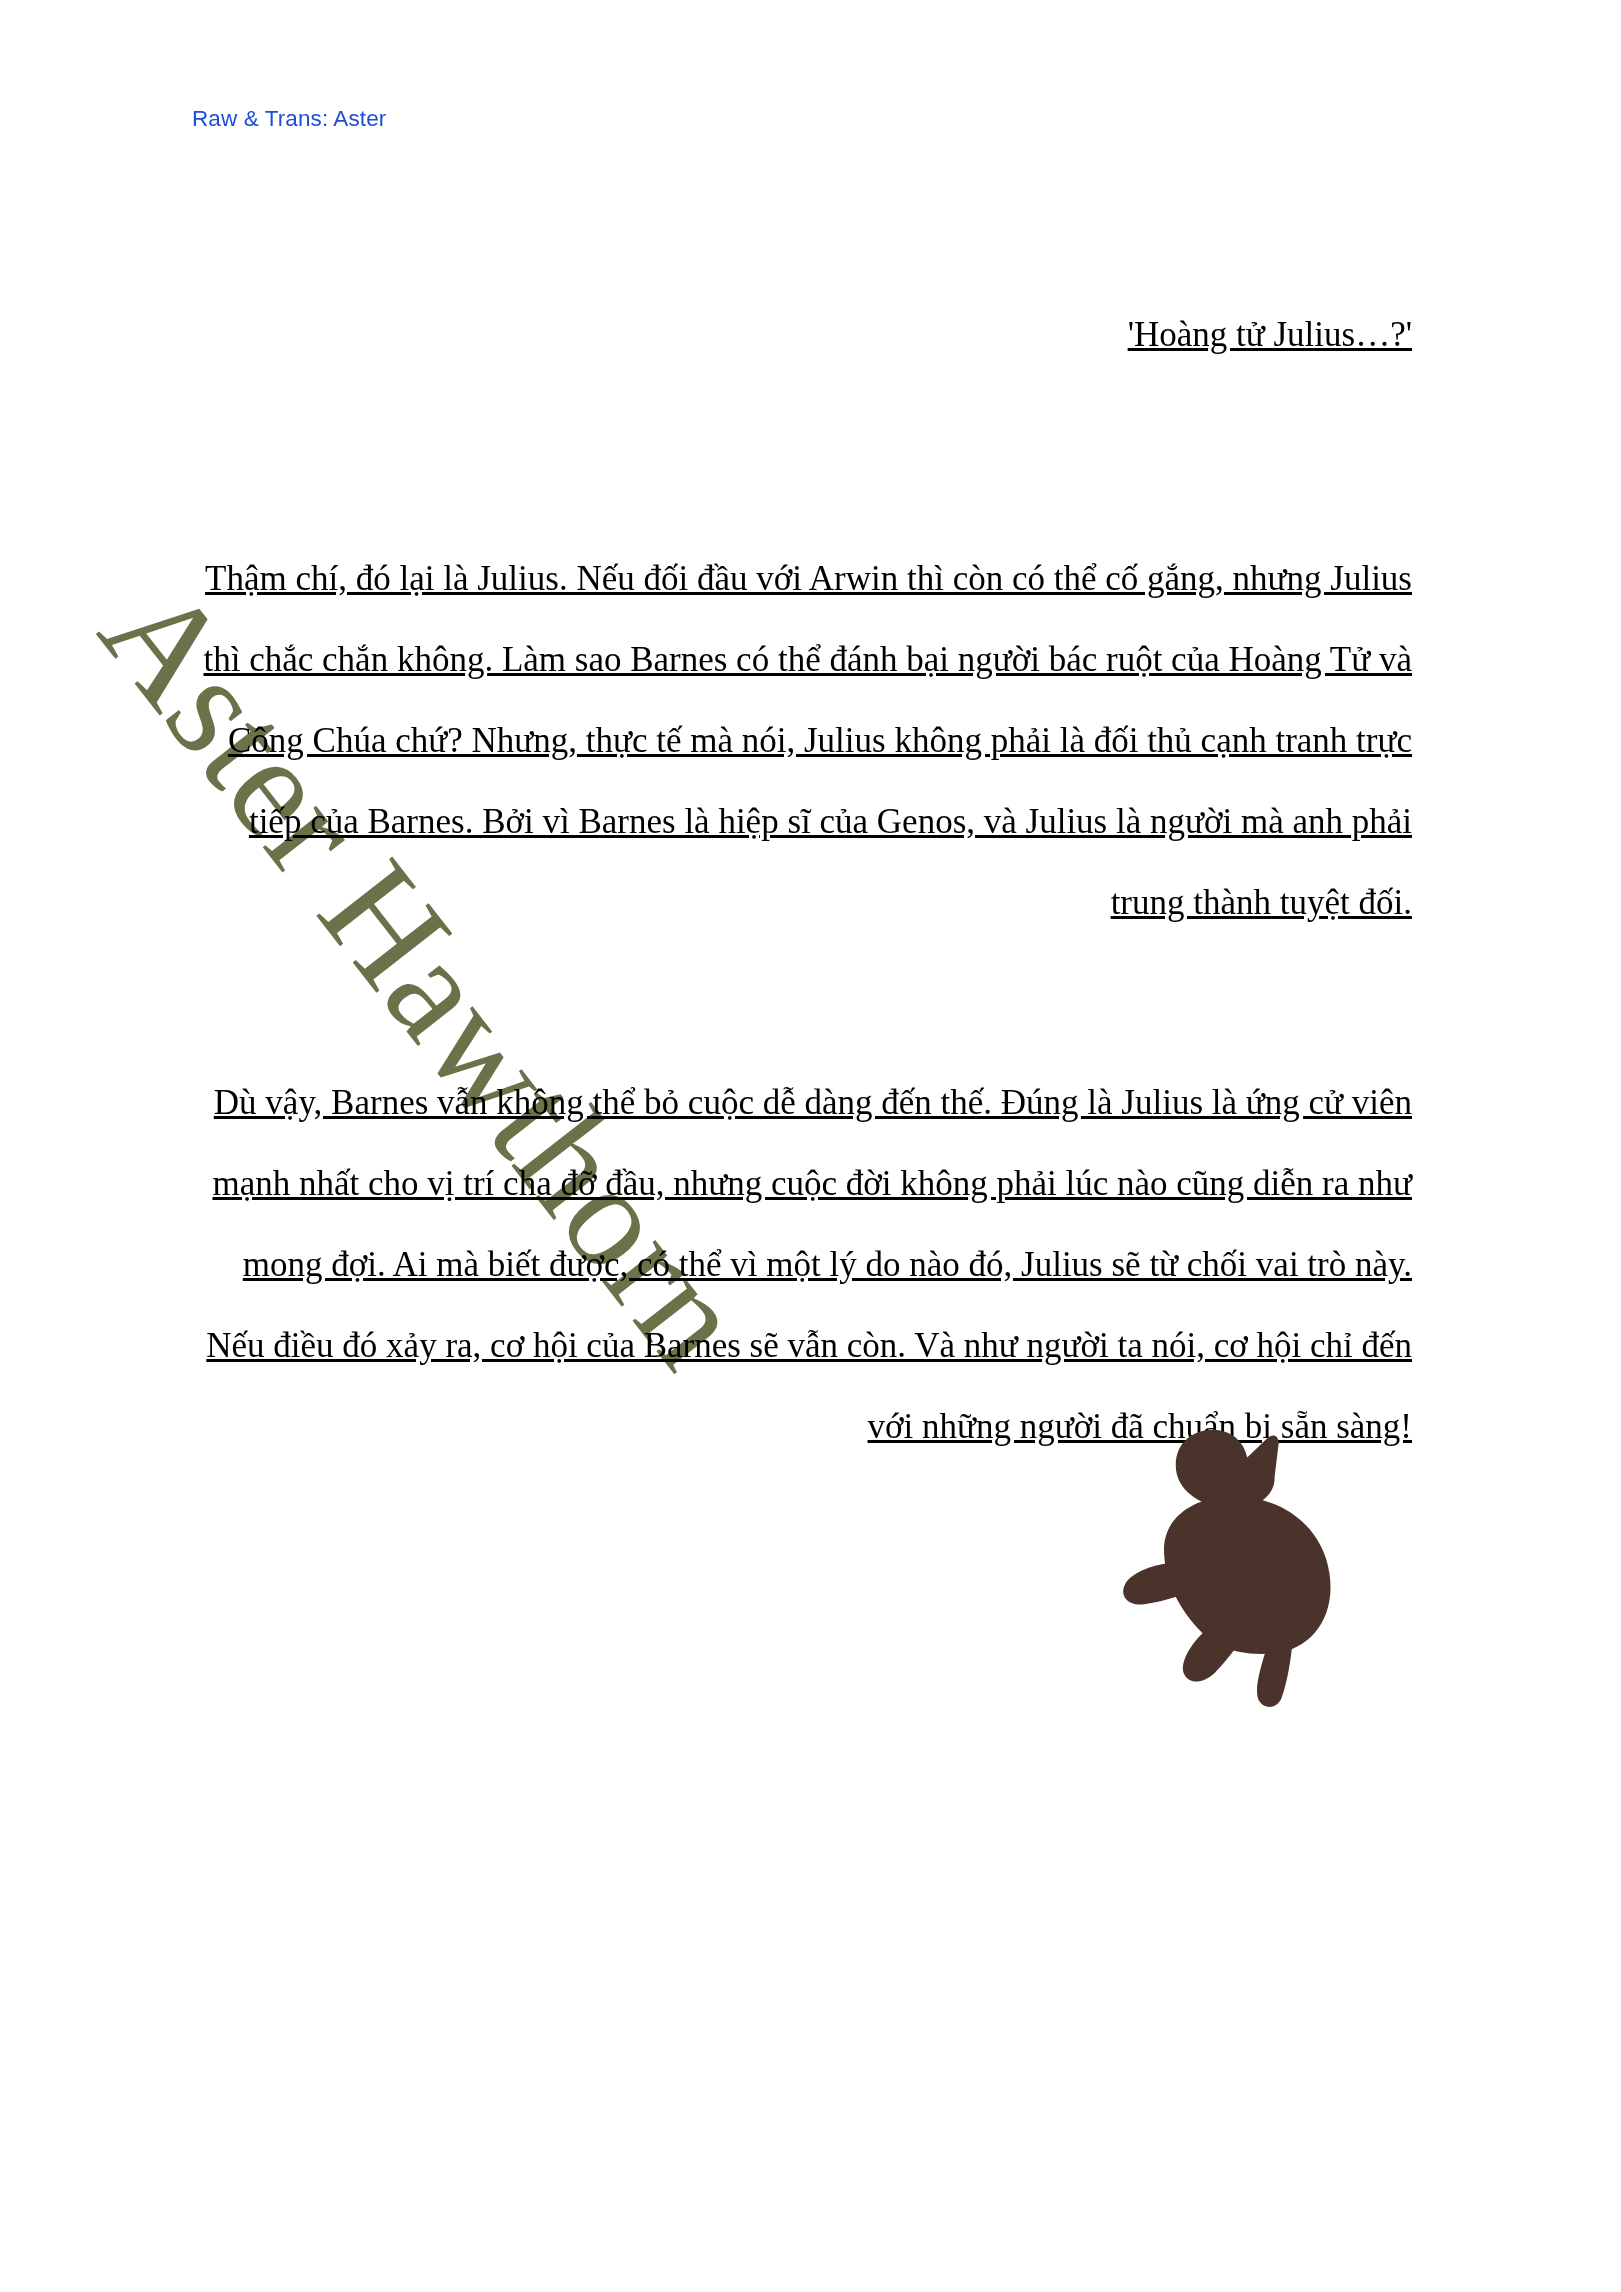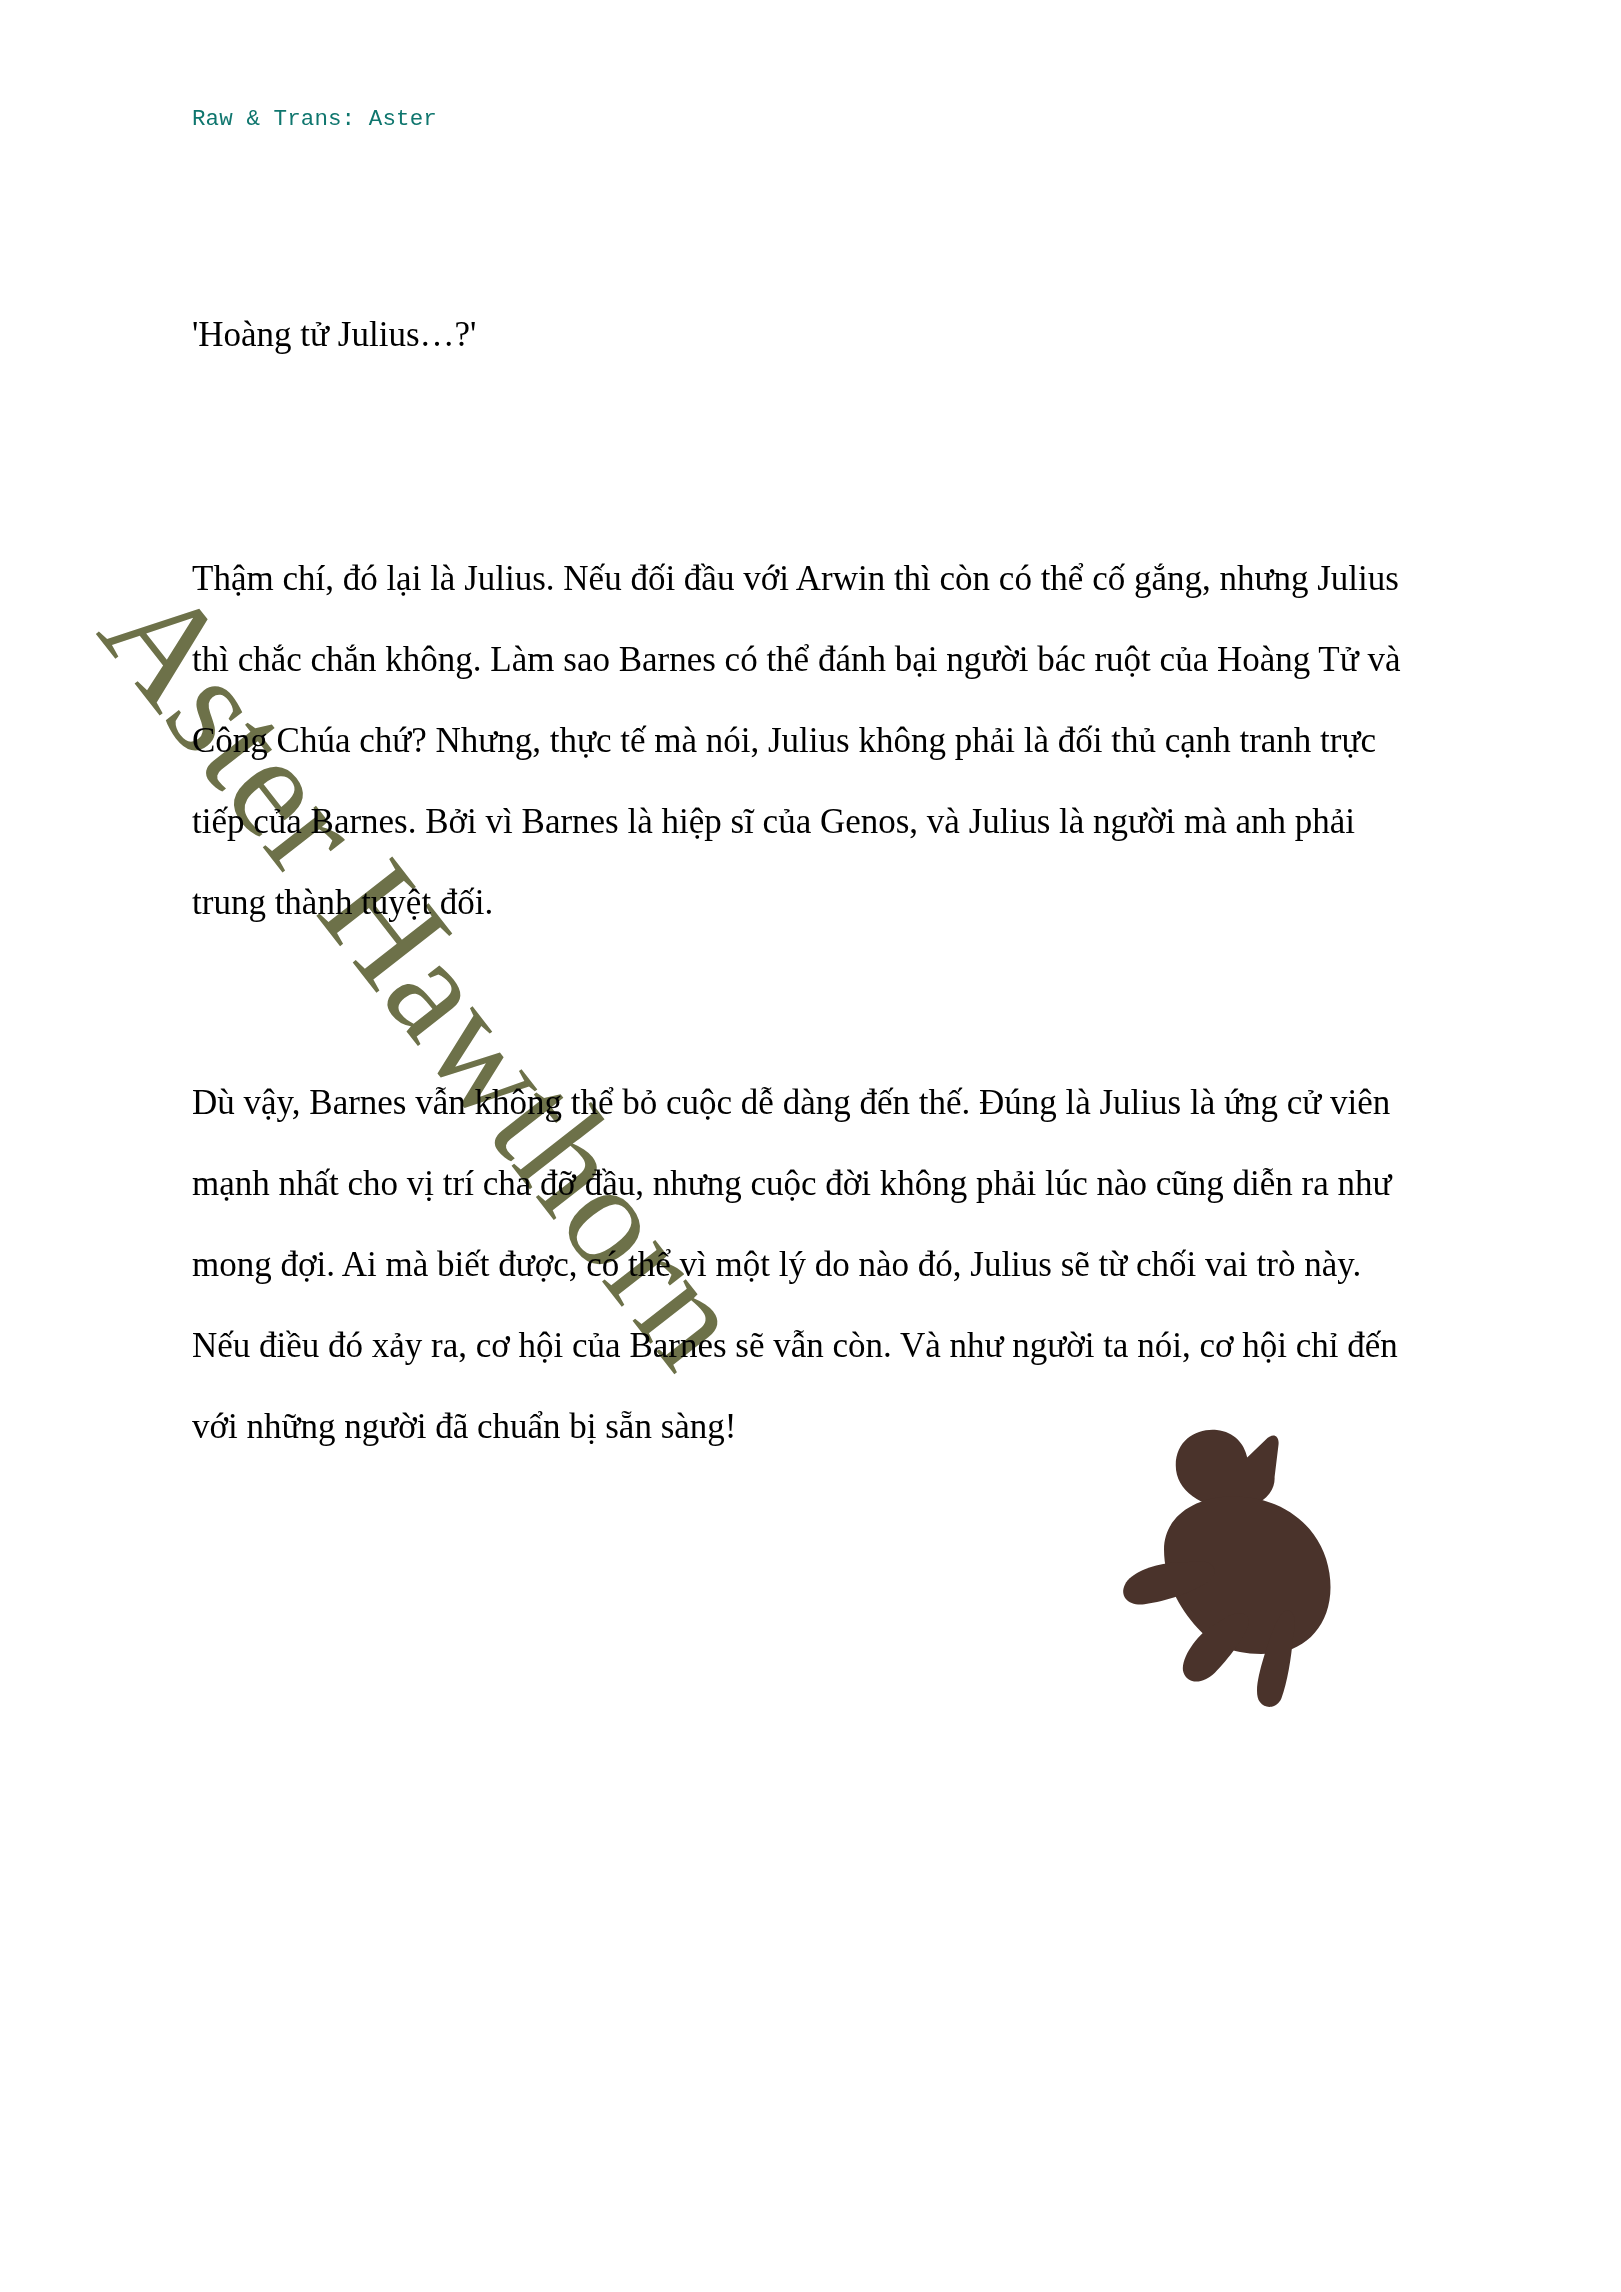--- a/index.html
+++ b/index.html
@@ -15,44 +15,45 @@
     background: #ffffff;
     overflow: hidden;
     box-sizing: border-box;
   }
 
   
   .doc-header {
     position: absolute;
     top: 106px;
     left: 192px;
-    font-family: Liberation Mono, monospace;
+    font-family: Liberation Sans, sans-serif;
     font-size: 22.5px;
     font-weight: 400;
-    color: #0f766e;
+    color: #1d4ed8;
     letter-spacing: 0.1px;
     white-space: nowrap;
   }
 
   
   .body-block {
     position: absolute;
     top: 294px;
     left: 192px;
     width: 1220px;
     font-family: "Liberation Serif", "DejaVu Serif", serif;
     font-size: 35px;
     line-height: 81px;
     color: #000000;
     z-index: 3;
   }
 
   .para {
     margin: 0;
-    text-align: left;
+    text-align: right;
+    text-decoration: underline;
   }
 
   .gap-lg { height: 163px; }
   .gap-md { height: 119px; }
 
   
   .watermark {
     position: absolute;
     left: 192px;
     top: 557px;

